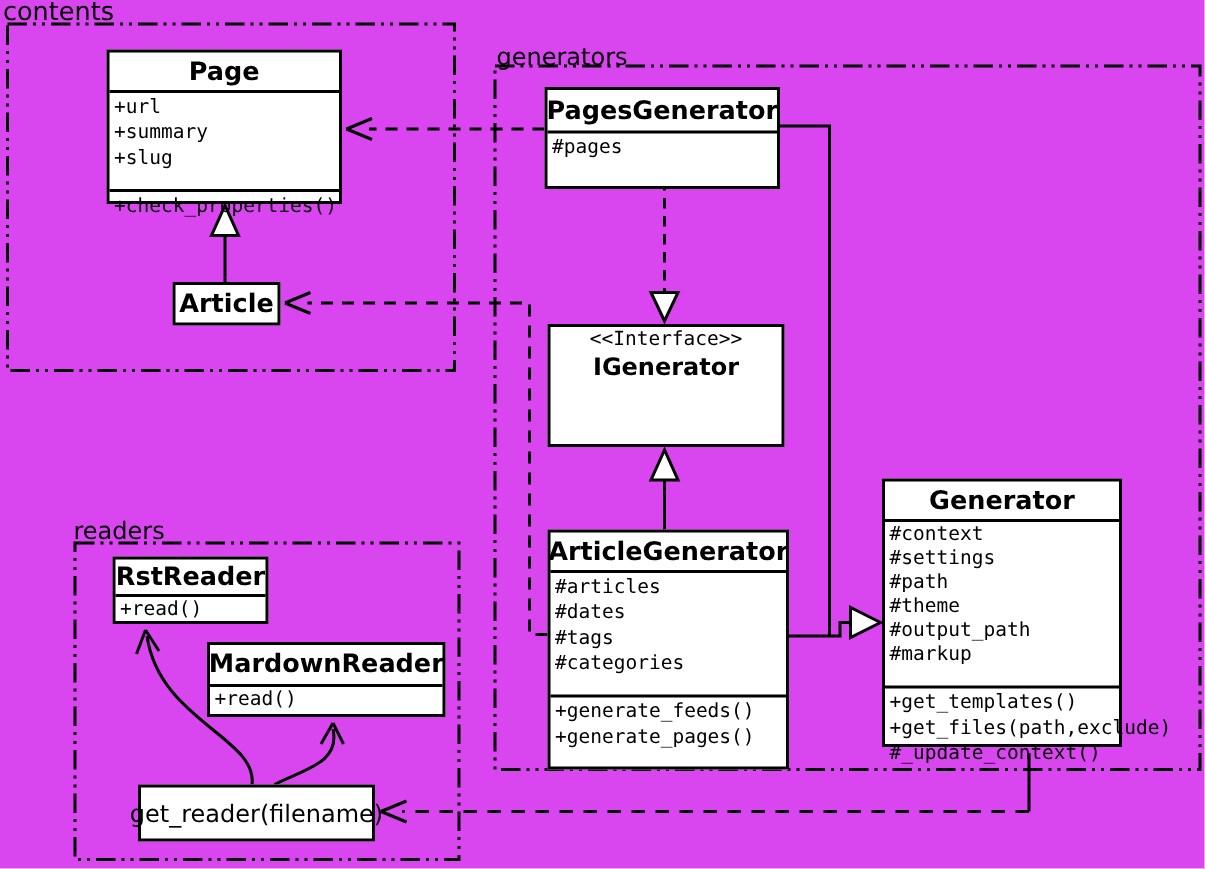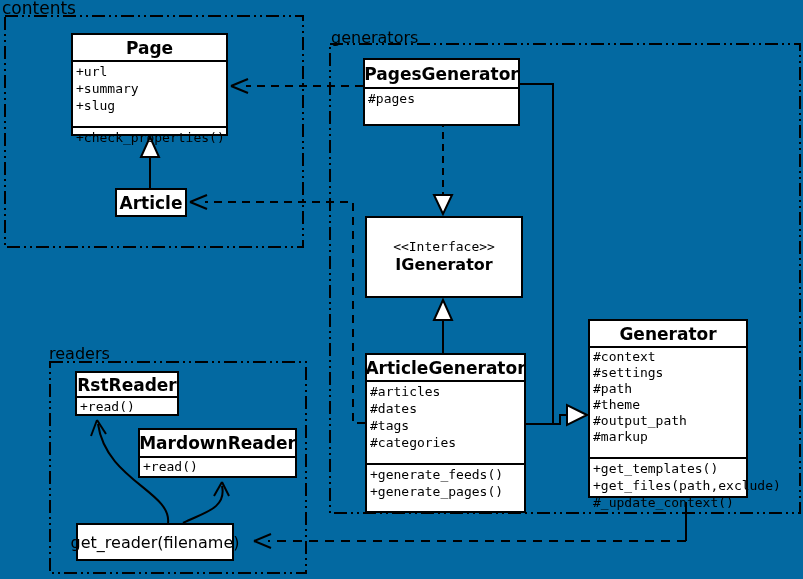--- a/index.html
+++ b/index.html
@@ -1,16 +1,16 @@
 <!DOCTYPE html>
 <html><head>
 <meta charset="utf-8">
 <style>
   html,body{margin:0;padding:0;background:#fff;}
-  #diagram{position:relative;width:803px;height:579px;background:#0369a1;
+  #diagram{position:relative;width:803px;height:579px;background:#d946ef;
            font-family:"DejaVu Sans","Liberation Sans",sans-serif;color:#000;overflow:hidden;}
   #wires{position:absolute;left:0;top:0;width:803px;height:579px;}
   .pkg-label{position:absolute;font-size:16px;line-height:17px;color:#000;white-space:nowrap;}
   .cls{position:absolute;box-sizing:border-box;border:2px solid #000;background:#fff;
        display:flex;flex-direction:column;}
   .cls-title{font-weight:bold;font-size:17px;text-align:center;white-space:nowrap;
              display:flex;align-items:center;justify-content:center;flex:0 0 auto;}
   .stereotype{font-family:"DejaVu Sans Mono","Liberation Mono",monospace;font-weight:normal;
               font-size:13px;line-height:15px;text-align:center;}
   .iface-name{font-weight:bold;font-size:16px;line-height:21px;text-align:center;}
@@ -106,21 +106,21 @@
   </div>
 
   <div class="cls" style="left:363px;top:58px;width:157px;height:68px;">
     <div class="cls-title" style="height:27px;">PagesGenerator</div>
     <div class="compartment">
       <div class="row">#pages</div>
     </div>
   </div>
 
   <div class="cls" style="left:365px;top:216px;width:158px;height:82px;">
-    <div style="flex:0 0 auto;padding-top:21px;">
+    <div style="flex:0 0 auto;padding-top:1px;">
       <div class="stereotype">&lt;&lt;Interface&gt;&gt;</div>
       <div class="iface-name">IGenerator</div>
     </div>
   </div>
 
   <div class="cls" style="left:365px;top:353px;width:161px;height:160px;">
     <div class="cls-title" style="height:25px;">ArticleGenerator</div>
     <div class="compartment">
       <div class="row">#articles</div>
       <div class="row">#dates</div>
@@ -157,15 +157,15 @@
     </div>
   </div>
 
   <div class="cls" style="left:138px;top:428px;width:159px;height:50px;">
     <div class="cls-title" style="height:26px;">MardownReader</div>
     <div class="compartment">
       <div class="row" style="line-height:16px;">+read()</div>
     </div>
   </div>
 
-  <div class="plainbox" style="left:76px;top:523px;width:158px;height:38px;">get_reader(filename)</div>
+  <div class="plainbox" style="left:92px;top:523px;width:158px;height:38px;">get_reader(filename)</div>
 
 </div>
 
 </body></html>

